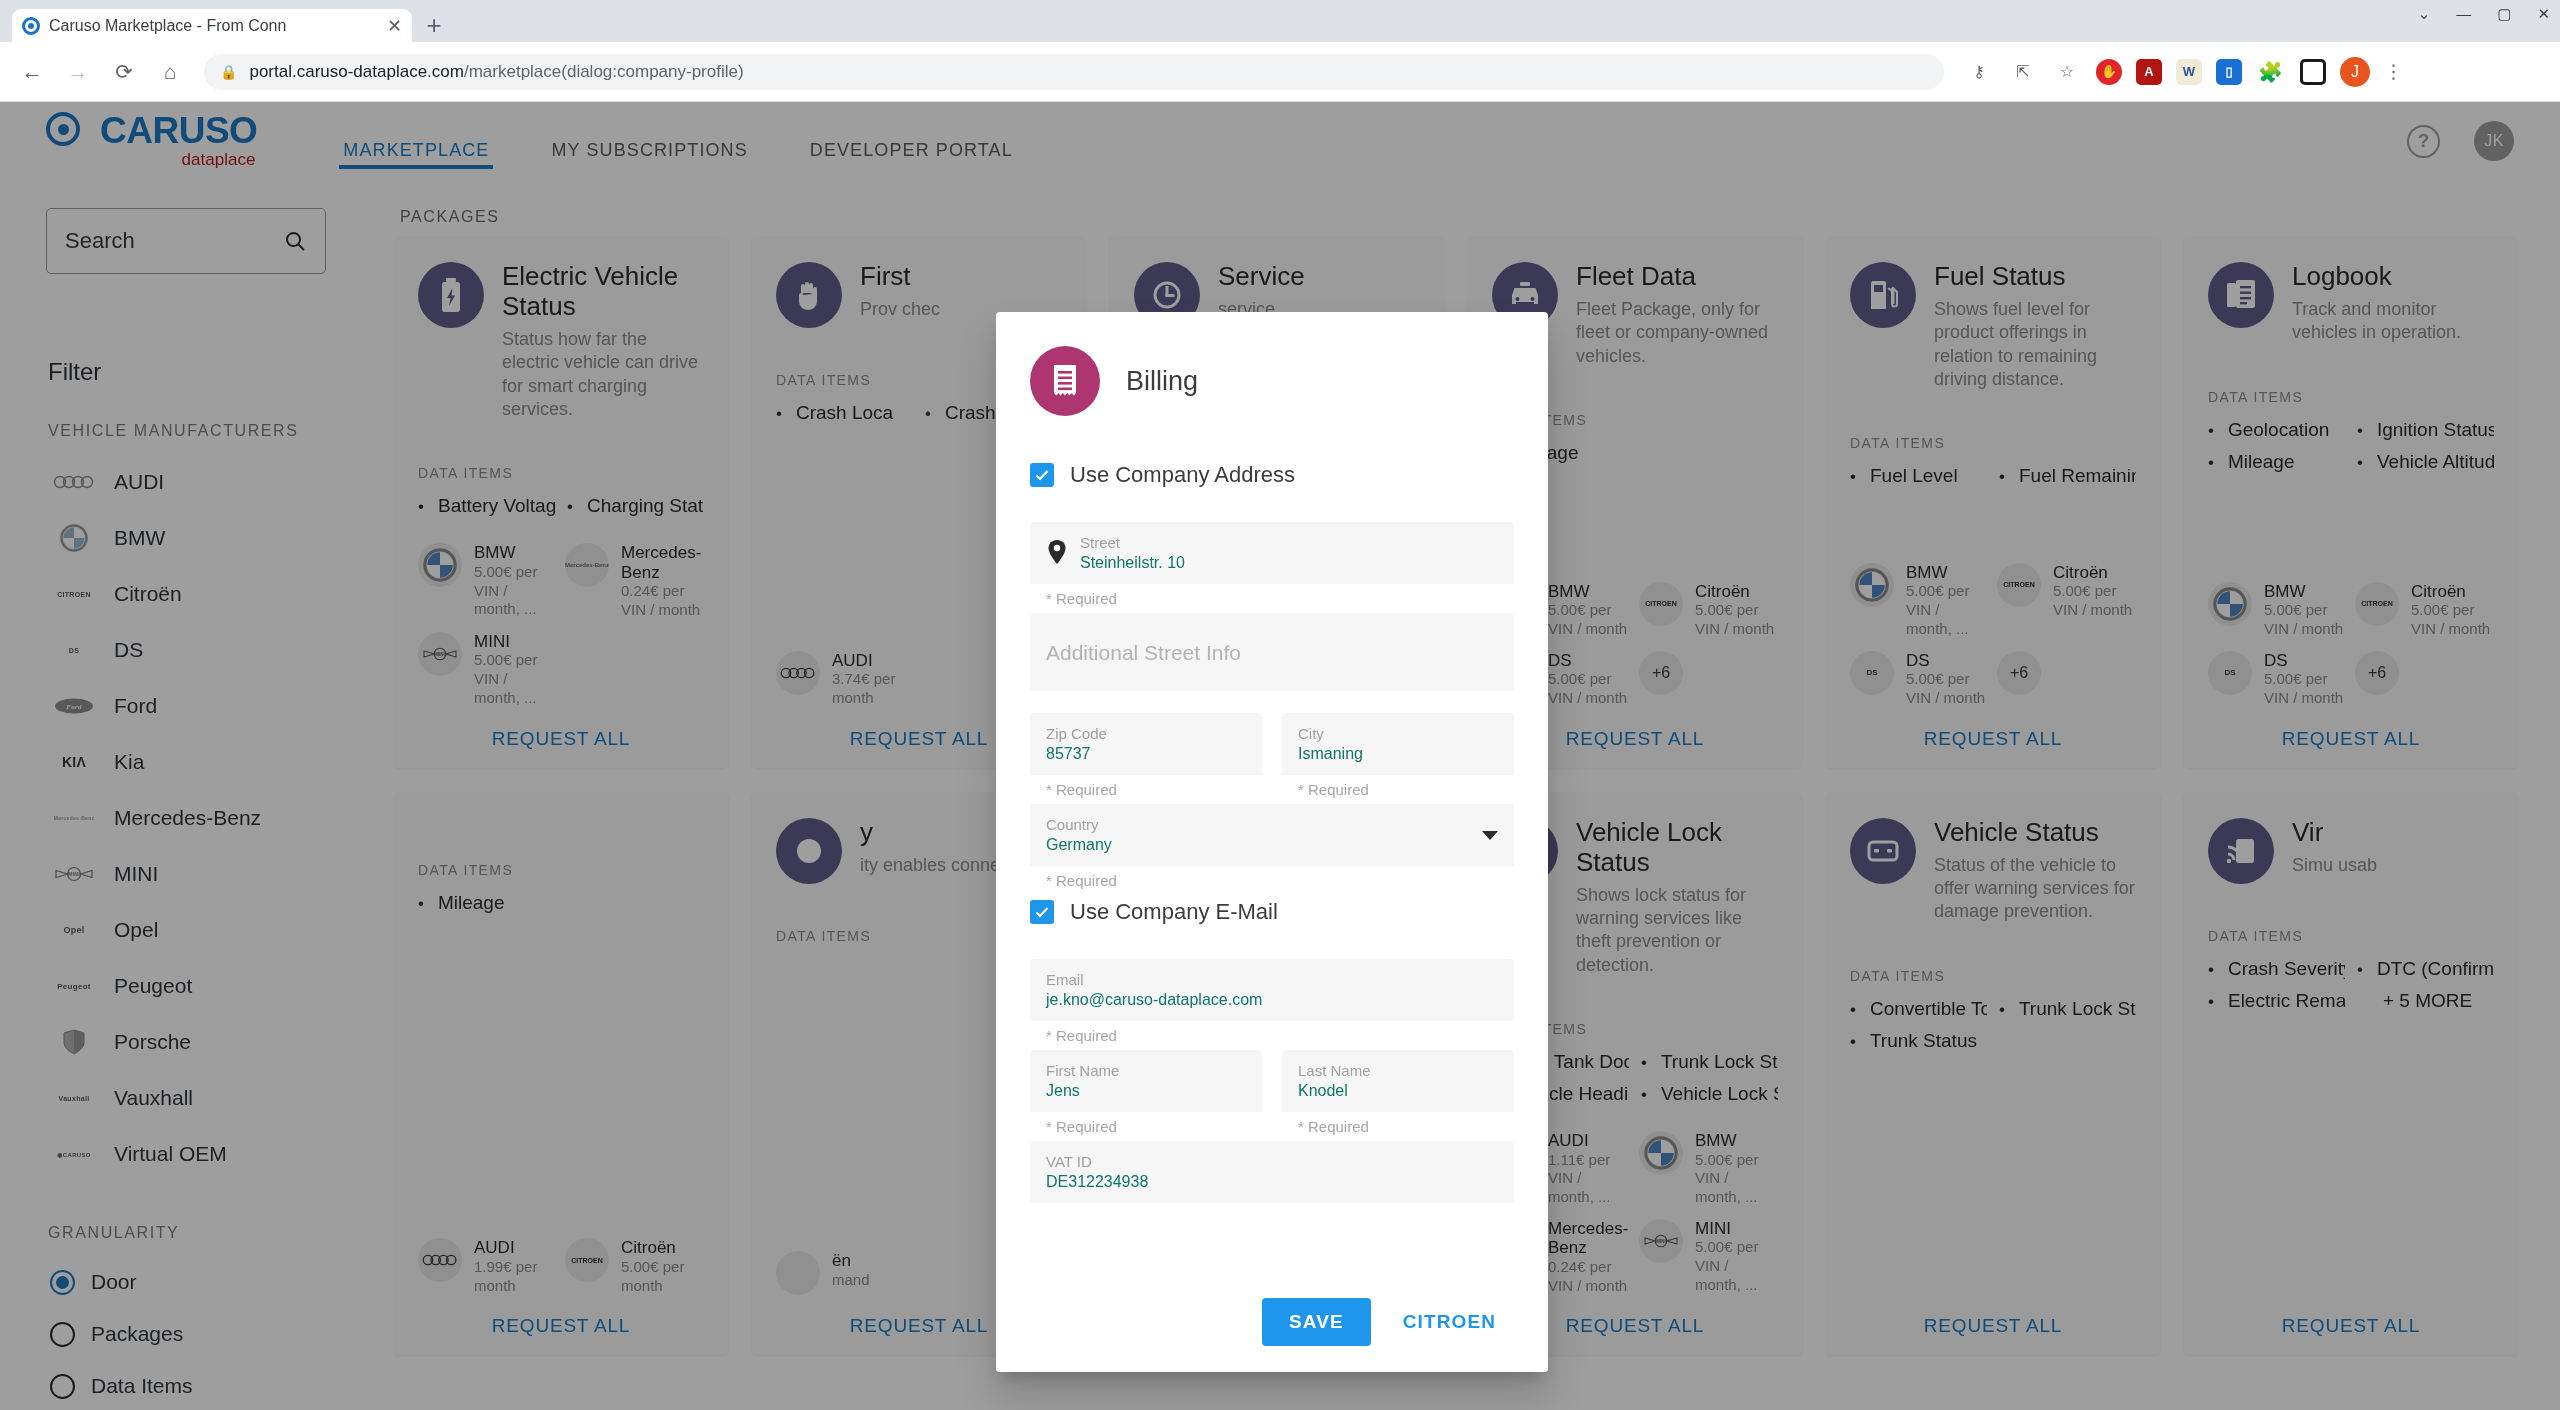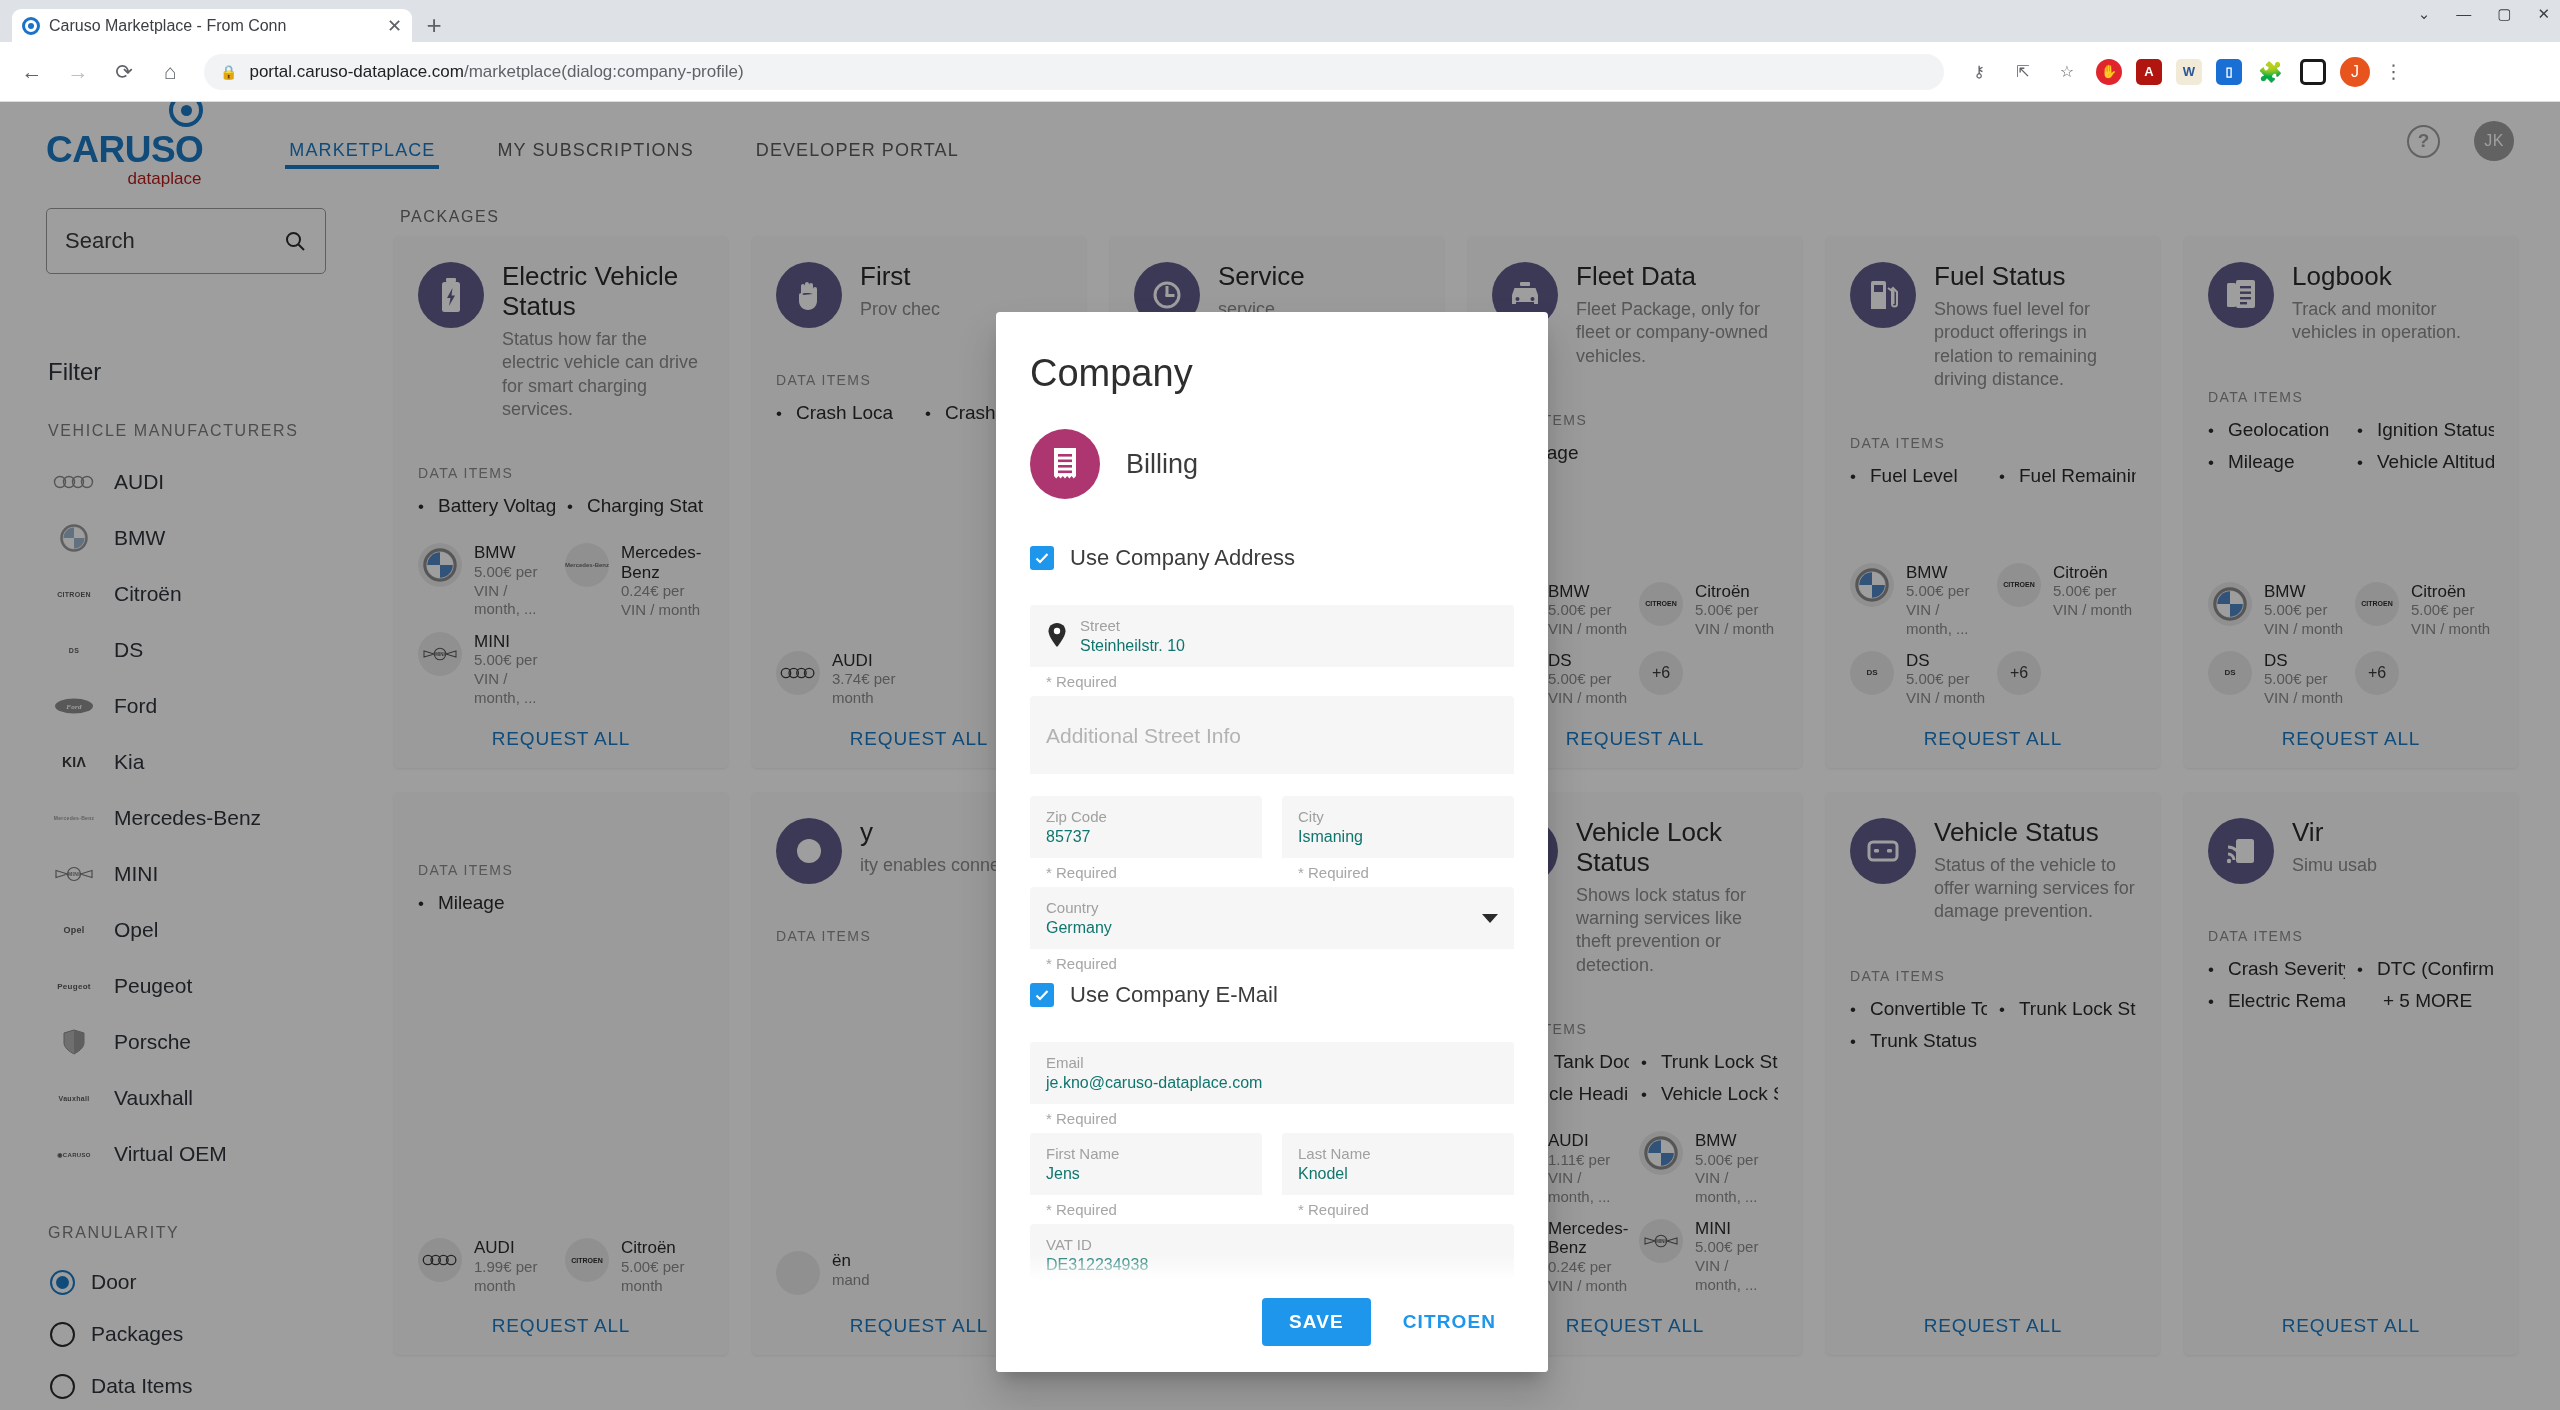--- a/index.html
+++ b/index.html
@@ -86,21 +86,21 @@
   .app {
     position: relative; height: 1312px; background: #ffffff; overflow: hidden;
   }
   .app-inner { filter: none; }
 
   .app-header {
     height: 78px; display: flex; align-items: center;
     padding: 0 46px; background: #ffffff; position: relative;
   }
   .logo { display: flex; flex-direction: column; align-items: flex-end; }
-  .logo-main { display: flex; align-items: flex-end; gap: 4px; flex-direction: column; }
+  .logo-main { display: flex; align-items: flex-start; gap: 20px; }
   .logo-mark {
     width: 34px; height: 34px; border-radius: 50%;
     border: 4px solid #1a7ac4; background:#fff;
     display:flex; align-items:center; justify-content:center; position:relative;
   }
   .logo-mark::after { content:""; width: 11px; height: 11px; border-radius:50%; background:#1a7ac4; }
   .logo-text { font-size: 37px; font-weight: bold; color: #1a7ac4; letter-spacing: -0.5px; line-height: 1; }
   .logo-sub { font-size: 17px; color: #b91c1c; margin-top: 1px; margin-right: 2px; }
 
   .app-nav { display: flex; gap: 54px; margin-left: 82px; align-self: stretch; align-items: center; }
@@ -1092,21 +1092,20 @@
               <div class="request-all">REQUEST ALL</div>
             </div>
           </div>
       </div>
     </div>
   </div>
 
   <div class="scrim"></div>
 
   <div class="dialog">
-    <div class="dialog-title">Company</div>
 
     <div class="dialog-scroll">
       <div class="billing-row">
         <div class="billing-avatar">
           <svg width="32" height="34" viewBox="0 0 32 34" fill="#fff">
             <path d="M5 1 h22 v28 l-2.2 2.4 l-2.2-2.4 l-2.2 2.4 l-2.2-2.4 l-2.2 2.4 l-2.2-2.4 l-2.2 2.4 l-2.2-2.4 l-2.2 2.4 L5 29 Z"></path>
             <g fill="#ad3570">
                 <rect x="9" y="7" width="14" height="2.6"></rect>
                 <rect x="9" y="12.5" width="14" height="2.6"></rect>
                 <rect x="9" y="18" width="14" height="2.6"></rect>

